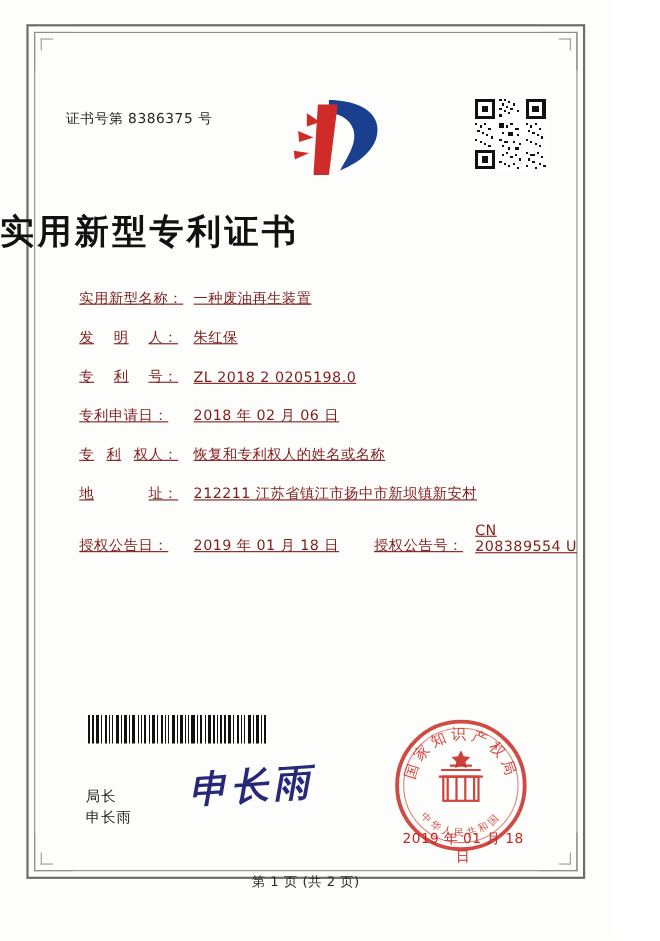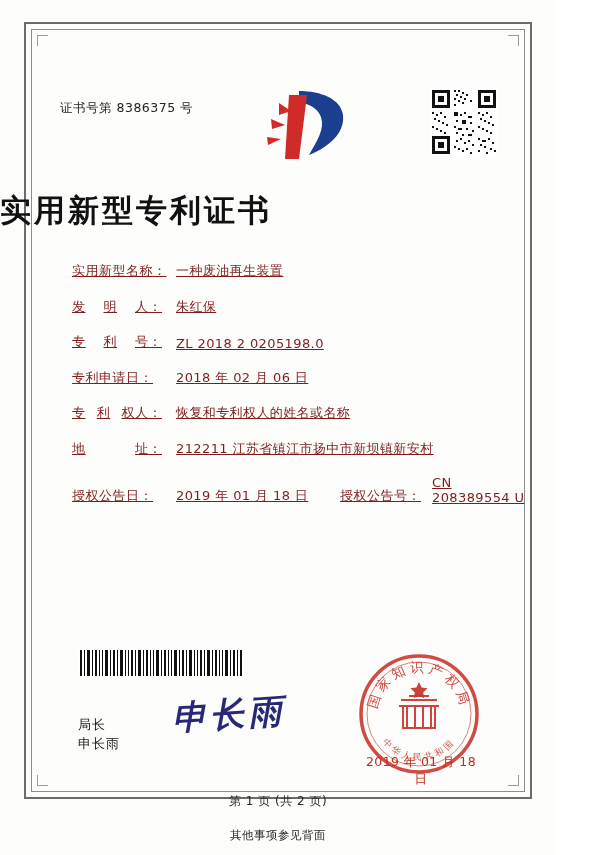--- a/index.html
+++ b/index.html
@@ -470,15 +470,14 @@
         <path d="M42 54 L82 54"></path>
         <path d="M50 54 L50 76 M58 54 L58 76 M66 54 L66 76 M74 54 L74 76"></path>
         <path d="M44 48 L80 48 M52 44 L72 44"></path>
       </g>
       <path d="M62 30 l2.6 5.4 5.9 .8 -4.3 4.2 1 5.9 -5.2 -2.8 -5.2 2.8 1 -5.9 -4.3 -4.2 5.9 -.8z" fill="#c8322a" opacity="0.92"></path>
     </svg>
   </div>
   <div class="seal-date">2019 年 01 月 18 日</div>
 
   <div class="page-no">第 1 页 (共 2 页)</div>
-  <div class="back-note">其他事项参见背面</div>
 
 </div>
 
 </body></html>

